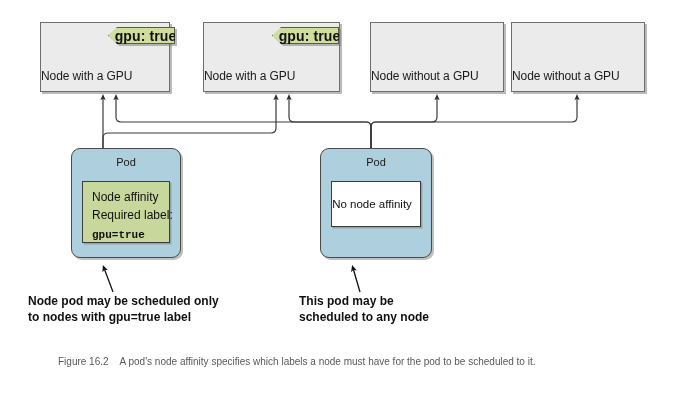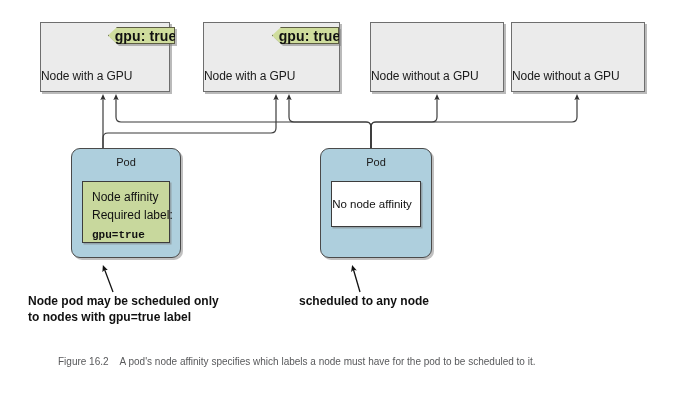--- a/index.html
+++ b/index.html
@@ -211,20 +211,21 @@
   <div class="inner-box inner-white" style="left:331px; top:181px; width:90px; height:46px;">
     <div class="inner-center">No node affinity</div>
   </div>
 
   <div class="annot" style="left:28px; top:294px;">
     <div>Node pod may be scheduled only</div>
     <div>to nodes with gpu=true label</div>
   </div>
 
   <div class="annot" style="left:299px; top:294px;">
+    <div>This pod may be</div>
     <div>scheduled to any node</div>
   </div>
 
   <div class="caption" style="left:30px; top:355px;">
     <span class="fignum">Figure 16.2</span><span>A pod's node affinity specifies which labels a node must have for the pod to be scheduled to it.</span>
   </div>
 
 </div>
 
 </body></html>

